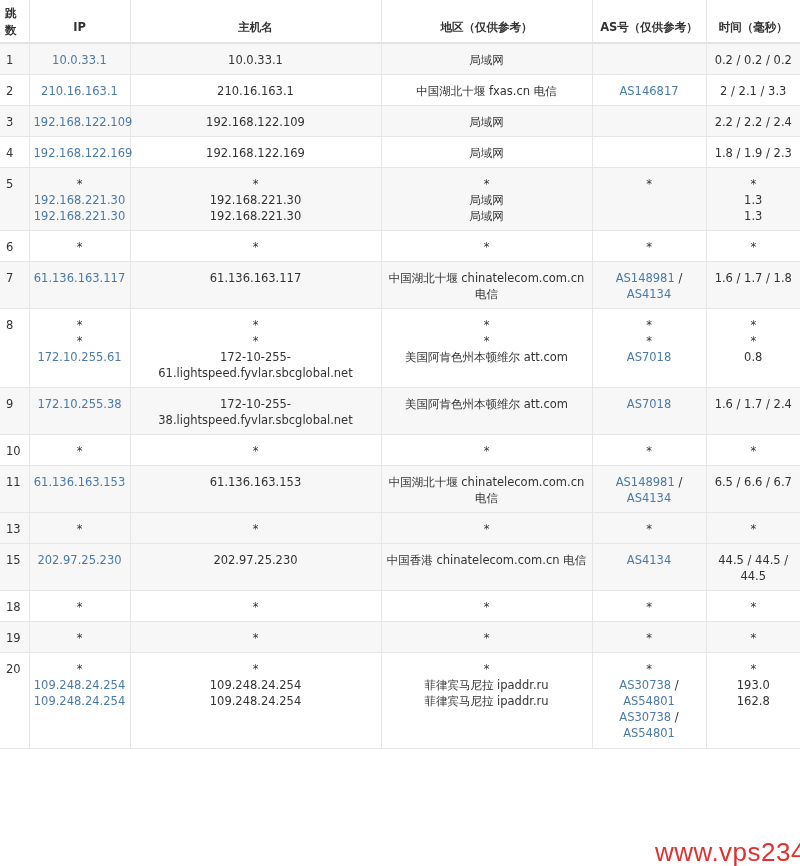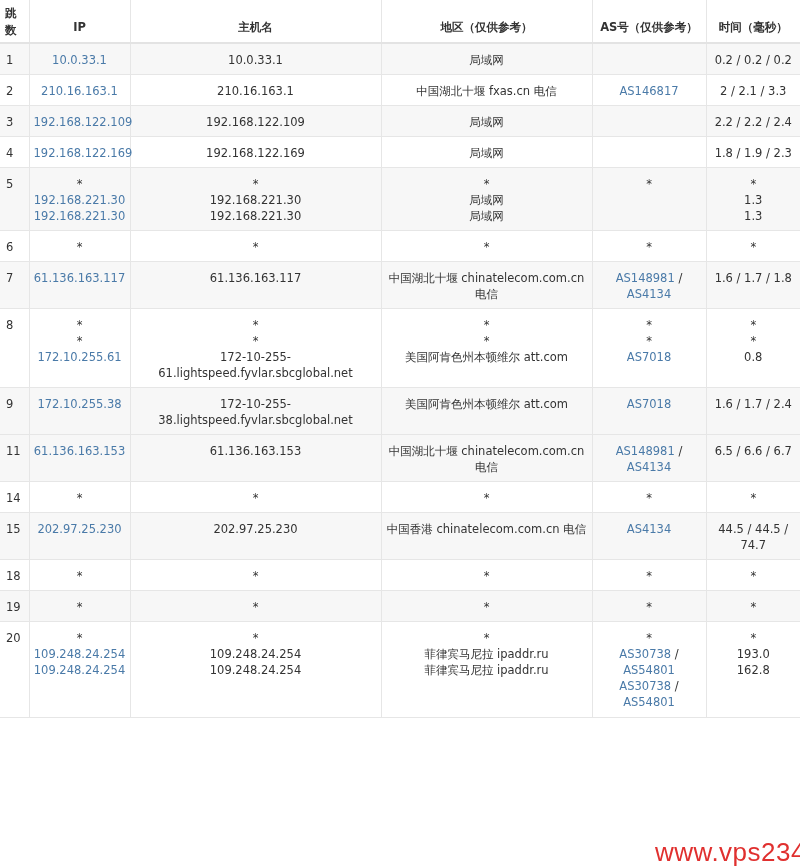--- a/index.html
+++ b/index.html
@@ -217,42 +217,60 @@
         <td style="height: 46px;">
           <span class="line">美国阿肯色州本顿维尔 att.com</span>
         </td>
         <td style="height: 46px;">
           <span class="line link">AS7018</span>
         </td>
         <td style="height: 46px;">
           <span class="line">1.6 / 1.7 / 2.4</span>
         </td>
       </tr>
+      <tr class="even" style="height: 30px;">
+        <td class="hop" style="height: 30px;"><span>10</span></td>
+        <td style="height: 30px;">
+          <span class="line">*</span>
+        </td>
+        <td style="height: 30px;">
+          <span class="line">*</span>
+        </td>
+        <td style="height: 30px;">
+          <span class="line">*</span>
+        </td>
+        <td style="height: 30px;">
+          <span class="line">*</span>
+        </td>
+        <td style="height: 30px;">
+          <span class="line">*</span>
+        </td>
+      </tr>
       <tr class="odd" style="height: 46px;">
         <td class="hop" style="height: 46px;"><span>11</span></td>
         <td style="height: 46px;">
           <span class="line link">61.136.163.153</span>
         </td>
         <td style="height: 46px;">
           <span class="line">61.136.163.153</span>
         </td>
         <td style="height: 46px;">
           <span class="line">中国湖北十堰 chinatelecom.com.cn</span>
           <span class="line">电信</span>
         </td>
         <td style="height: 46px;">
           <span class="line"><span class="link">AS148981</span><span> /</span></span>
           <span class="line link">AS4134</span>
         </td>
         <td style="height: 46px;">
           <span class="line">6.5 / 6.6 / 6.7</span>
         </td>
       </tr>
-      <tr class="even" style="height: 30px;">
-        <td class="hop" style="height: 30px;"><span>14</span></td>
+      <tr class="odd" style="height: 30px;">
+        <td class="hop" style="height: 30px;"><span>13</span></td>
         <td style="height: 30px;">
           <span class="line">*</span>
         </td>
         <td style="height: 30px;">
           <span class="line">*</span>
         </td>
         <td style="height: 30px;">
           <span class="line">*</span>
         </td>
         <td style="height: 30px;">
@@ -271,21 +289,21 @@
           <span class="line">202.97.25.230</span>
         </td>
         <td style="height: 45px;">
           <span class="line">中国香港 chinatelecom.com.cn 电信</span>
         </td>
         <td style="height: 45px;">
           <span class="line link">AS4134</span>
         </td>
         <td style="height: 45px;">
           <span class="line">44.5 / 44.5 /</span>
-          <span class="line">74.7</span>
+          <span class="line">44.5</span>
         </td>
       </tr>
       <tr class="even" style="height: 30px;">
         <td class="hop" style="height: 30px;"><span>18</span></td>
         <td style="height: 30px;">
           <span class="line">*</span>
         </td>
         <td style="height: 30px;">
           <span class="line">*</span>
         </td>

